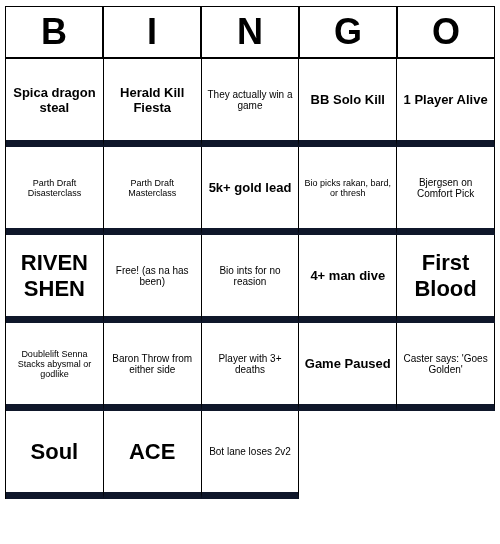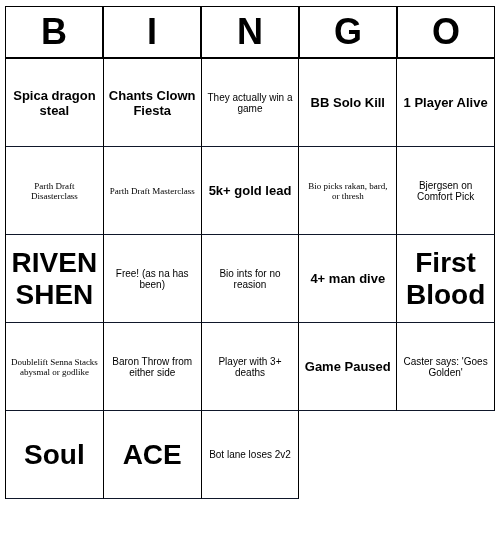--- a/index.html
+++ b/index.html
@@ -42,63 +42,62 @@
     #bingo-grid {
       display: grid;
       grid-template-columns: repeat(5, 1fr);
       width: 100%;
       border-left: 1px solid #000;
       border-top: 1px solid #000;
     }
 
     .bingo-cell {
       border-right: 1px solid #000;
-      border-bottom: 1px solid #0f172a;
+      border-bottom: 7px solid #0f172a;
       display: flex;
       align-items: center;
       justify-content: center;
       text-align: center;
       padding: 4px;
       min-height: 88px;
       font-family: Arial, sans-serif;
     }
 
     .bingo-cell.large-text {
-      font-size: 28px;
+      font-size: 22px;
       font-weight: bold;
     }
 
     .bingo-cell.medium-text {
       font-size: 13px;
       font-weight: bold;
     }
 
     .bingo-cell.small-text {
       font-size: 10px;
     }
 
     .bingo-cell.xsmall-text {
       font-size: 9px;
-      font-family: Liberation Serif, serif;
     }
   </style>
 </head>
 <body>
 
 <div id="bingo-card">
   <div id="bingo-header">
   <div class="header-cell">B</div>
       <div class="header-cell">I</div>
       <div class="header-cell">N</div>
       <div class="header-cell">G</div>
       <div class="header-cell">O</div>
     </div>
   <div id="bingo-grid">
   <div class="bingo-cell medium-text">Spica dragon steal</div>
-      <div class="bingo-cell medium-text">Chants Clown Fiesta</div>
+      <div class="bingo-cell medium-text">Herald Kill Fiesta</div>
       <div class="bingo-cell small-text">They actually win a game</div>
       <div class="bingo-cell medium-text">BB Solo Kill</div>
       <div class="bingo-cell medium-text">1 Player Alive</div>
       <div class="bingo-cell xsmall-text">Parth Draft Disasterclass</div>
       <div class="bingo-cell xsmall-text">Parth Draft Masterclass</div>
       <div class="bingo-cell medium-text">5k+ gold lead</div>
       <div class="bingo-cell xsmall-text">Bio picks rakan, bard, or thresh</div>
       <div class="bingo-cell small-text">Bjergsen on Comfort Pick</div>
       <div class="bingo-cell large-text">RIVEN SHEN</div>
       <div class="bingo-cell small-text">Free! (as na has been)</div>

